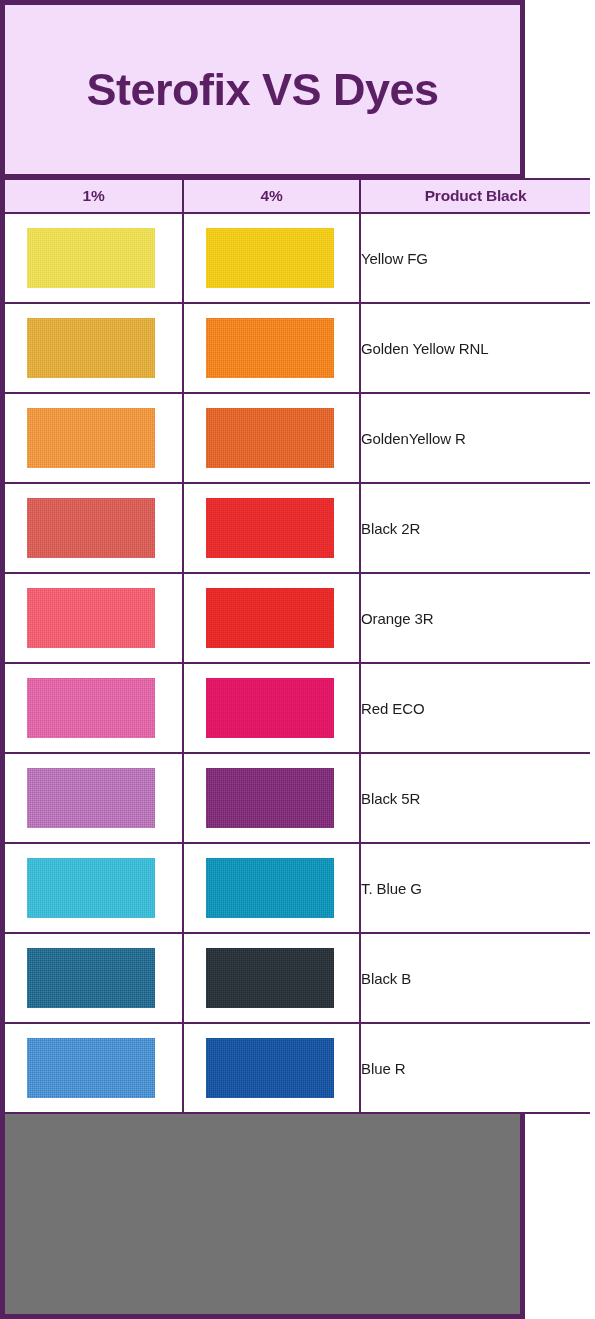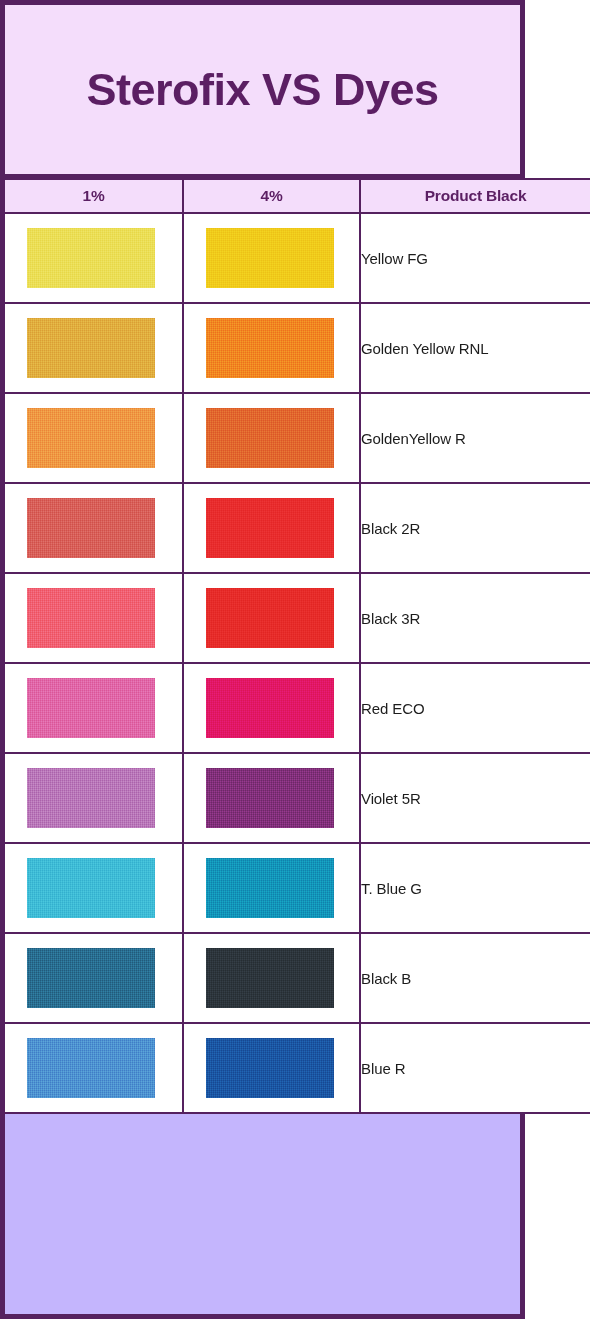--- a/index.html
+++ b/index.html
@@ -15,21 +15,21 @@
     overflow: hidden;
   }
 
   
   #chart-root {
     position: relative;
     width: 525px;
     height: 1319px;
     box-sizing: border-box;
     border: 5px solid #55215F;
-    background: #c4b5fd;
+    background: #737373;
   }
 
   
   #title-banner {
     height: 173px;
     box-sizing: border-box;
     background: #F4DDFB;
     border-bottom: 4px solid #55215F;
     display: flex;
     align-items: center;
@@ -174,39 +174,39 @@
           </td>
           <td class="name-cell">Black 2R</td>
         </tr>
         <tr>
           <td class="swatch-cell">
             <span class="swatch" style="background-color: rgb(240, 92, 109);"></span>
           </td>
           <td class="swatch-cell swatch-cell-4">
             <span class="swatch" style="background-color: rgb(229, 42, 40);"></span>
           </td>
-          <td class="name-cell">Black 3R</td>
+          <td class="name-cell">Orange 3R</td>
         </tr>
         <tr>
           <td class="swatch-cell">
             <span class="swatch" style="background-color: rgb(223, 98, 163);"></span>
           </td>
           <td class="swatch-cell swatch-cell-4">
             <span class="swatch" style="background-color: rgb(224, 23, 97);"></span>
           </td>
           <td class="name-cell">Red ECO</td>
         </tr>
         <tr>
           <td class="swatch-cell">
             <span class="swatch" style="background-color: rgb(181, 113, 181);"></span>
           </td>
           <td class="swatch-cell swatch-cell-4">
             <span class="swatch" style="background-color: rgb(123, 46, 116);"></span>
           </td>
-          <td class="name-cell">Violet 5R</td>
+          <td class="name-cell">Black 5R</td>
         </tr>
         <tr>
           <td class="swatch-cell">
             <span class="swatch" style="background-color: rgb(60, 184, 212);"></span>
           </td>
           <td class="swatch-cell swatch-cell-4">
             <span class="swatch" style="background-color: rgb(18, 143, 181);"></span>
           </td>
           <td class="name-cell">T. Blue G</td>
         </tr>

